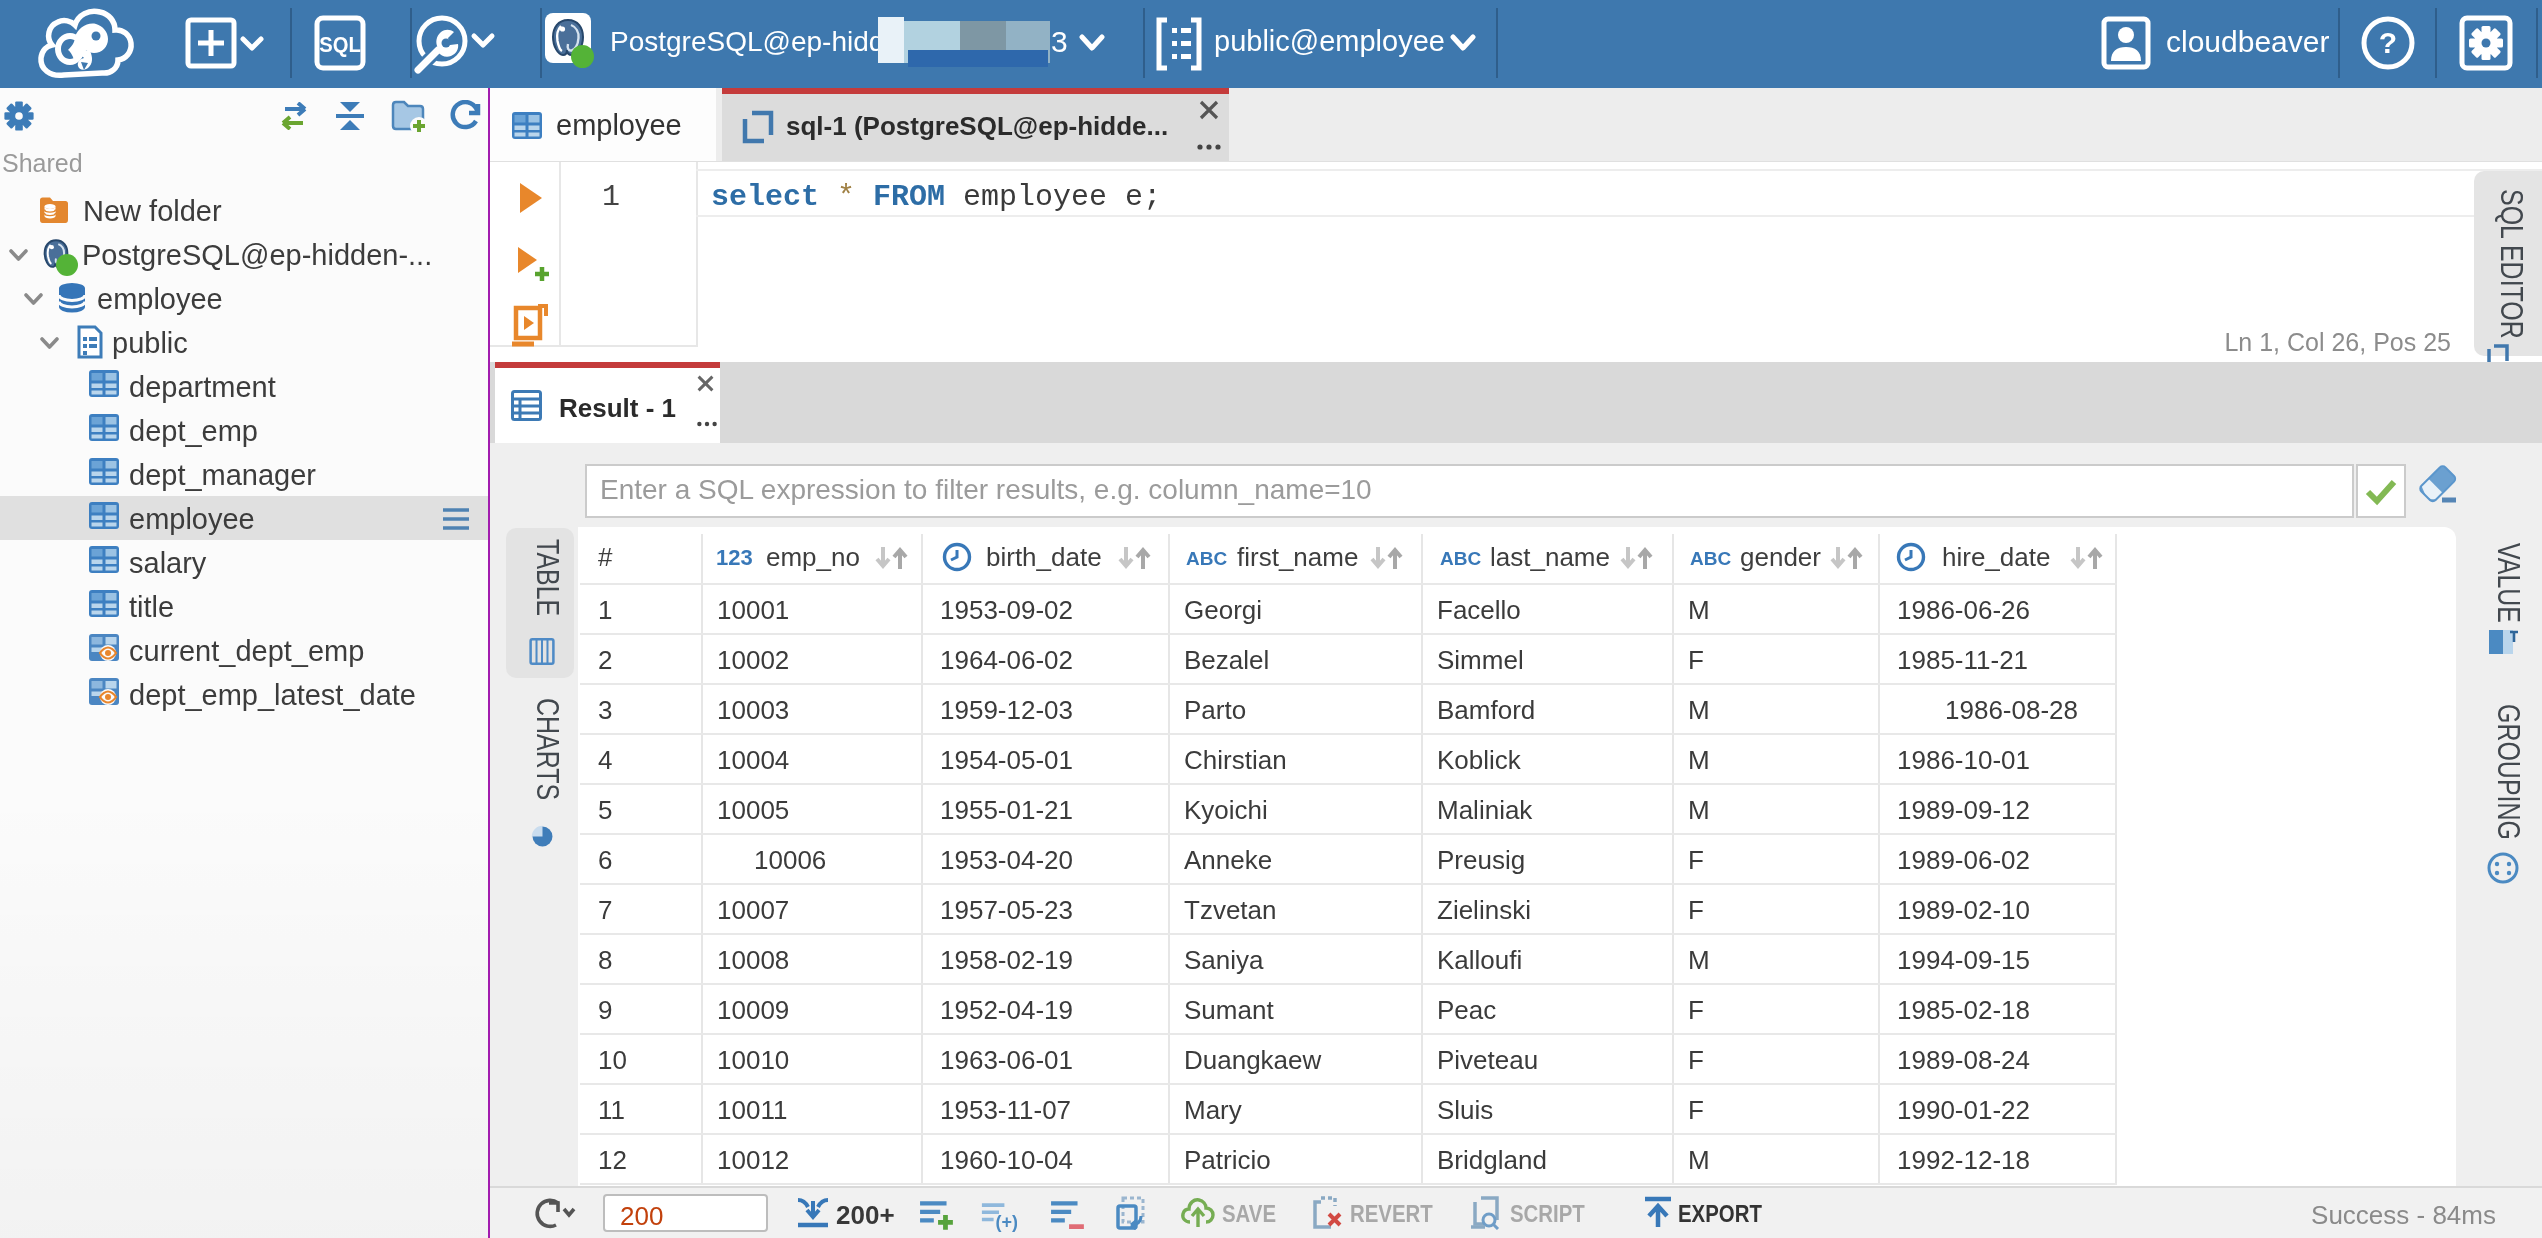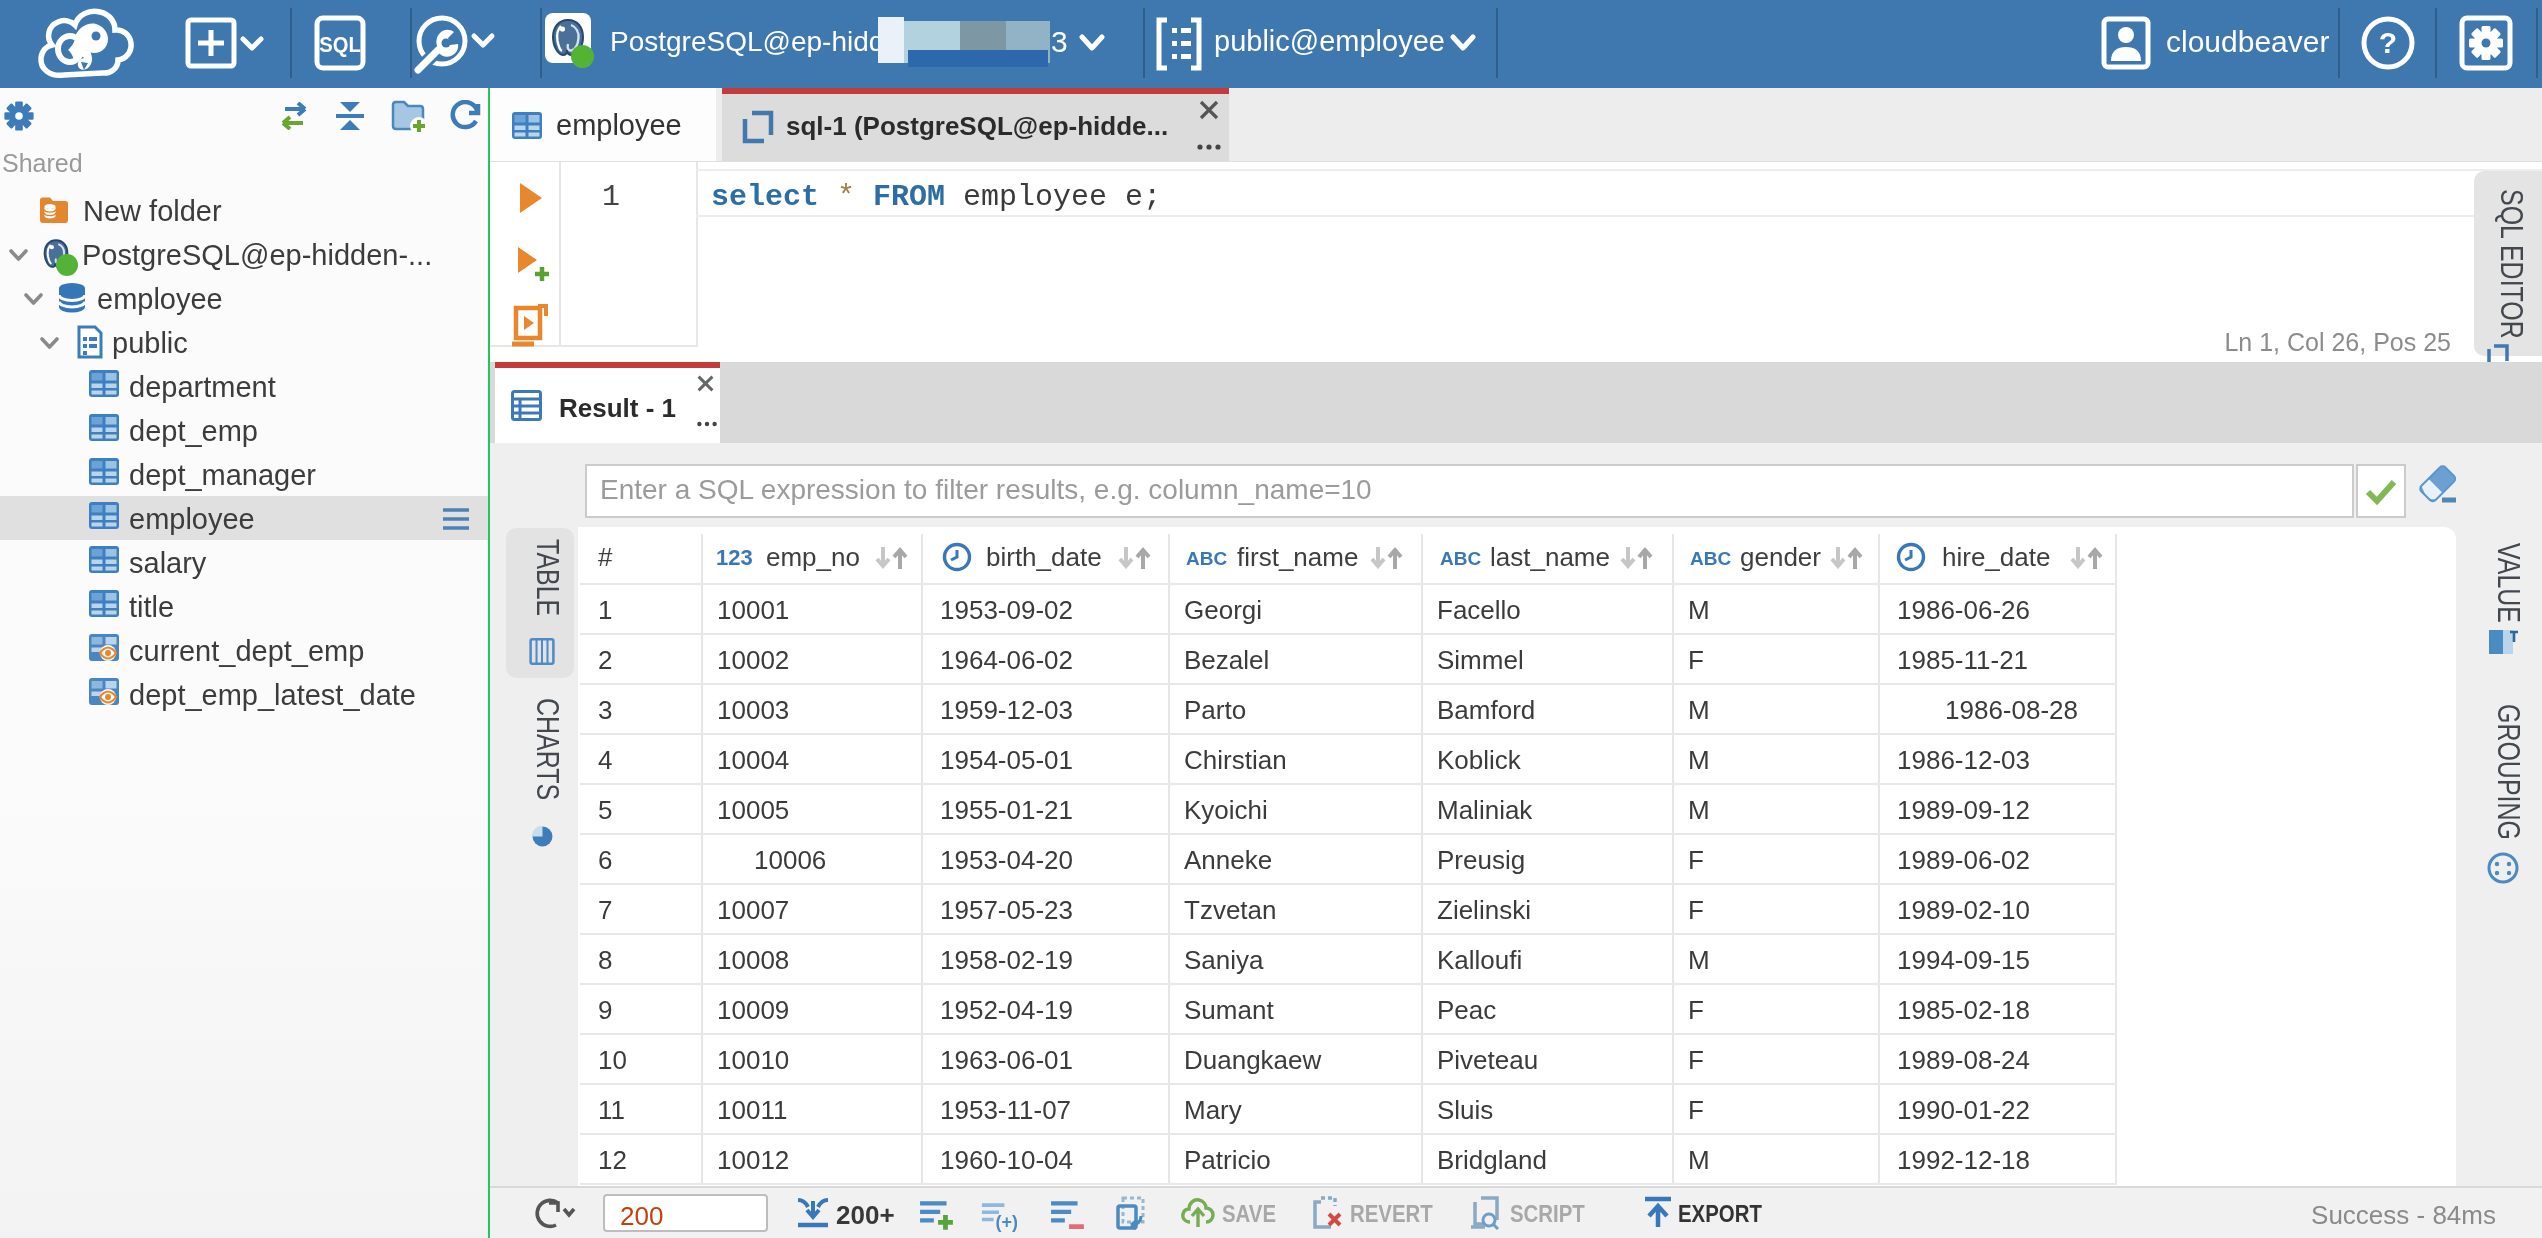--- a/index.html
+++ b/index.html
@@ -116,21 +116,21 @@
       <rect x="-4.5" y="-17" width="9" height="7" rx="1.5" transform="rotate(180)"></rect>
       <rect x="-4.5" y="-17" width="9" height="7" rx="1.5" transform="rotate(225)"></rect>
       <rect x="-4.5" y="-17" width="9" height="7" rx="1.5" transform="rotate(270)"></rect>
       <rect x="-4.5" y="-17" width="9" height="7" rx="1.5" transform="rotate(315)"></rect>
       <circle r="4.5" fill="#3e78ae"></circle>
     </g>
   </svg>
   <div class="abs" style="left:2536px;top:8px;width:2px;height:70px;background:rgba(10,30,50,0.28);"></div>
 </div>
 
-<div class="abs" id="sidebar" style="left:0;top:88px;width:490px;height:1150px;background:#fbfbfb;border-right:2px solid #22c55e;">
+<div class="abs" id="sidebar" style="left:0;top:88px;width:490px;height:1150px;background:#fbfbfb;border-right:2px solid #a21caf;">
   <div class="abs" style="left:0;top:700px;width:488px;height:450px;background:linear-gradient(180deg, rgba(0,0,0,0) 0%, rgba(0,0,0,0.035) 100%);"></div>
 
   <svg class="abs" style="left:4px;top:13px;" width="30" height="30" viewBox="0 0 30 30">
     <g transform="translate(15,15)" fill="#3d7cb8">
       <circle r="10"></circle>
       <rect x="-3.8" y="-14.6" width="7.6" height="6" rx="1.2"></rect>
       <rect x="-3.8" y="-14.6" width="7.6" height="6" rx="1.2" transform="rotate(45)"></rect>
       <rect x="-3.8" y="-14.6" width="7.6" height="6" rx="1.2" transform="rotate(90)"></rect>
       <rect x="-3.8" y="-14.6" width="7.6" height="6" rx="1.2" transform="rotate(135)"></rect>
       <rect x="-3.8" y="-14.6" width="7.6" height="6" rx="1.2" transform="rotate(180)"></rect>
@@ -458,21 +458,21 @@
   <div class="abs cell" style="left:947px;top:333px;">Bamford</div>
   <div class="abs cell" style="left:1198px;top:333px;">M</div>
   <div class="abs cell" style="left:1407px;top:333px;margin-left:48px;">1986-08-28</div>
   <div class="abs" style="left:90px;top:371px;width:1537px;height:2px;background:#e8e8e8;"></div>
   <div class="abs cell" style="left:108px;top:383px;">4</div>
   <div class="abs cell" style="left:227px;top:383px;">10004</div>
   <div class="abs cell" style="left:450px;top:383px;">1954-05-01</div>
   <div class="abs cell" style="left:694px;top:383px;">Chirstian</div>
   <div class="abs cell" style="left:947px;top:383px;">Koblick</div>
   <div class="abs cell" style="left:1198px;top:383px;">M</div>
-  <div class="abs cell" style="left:1407px;top:383px;">1986-12-03</div>
+  <div class="abs cell" style="left:1407px;top:383px;">1986-10-01</div>
   <div class="abs" style="left:90px;top:421px;width:1537px;height:2px;background:#e8e8e8;"></div>
   <div class="abs cell" style="left:108px;top:433px;">5</div>
   <div class="abs cell" style="left:227px;top:433px;">10005</div>
   <div class="abs cell" style="left:450px;top:433px;">1955-01-21</div>
   <div class="abs cell" style="left:694px;top:433px;">Kyoichi</div>
   <div class="abs cell" style="left:947px;top:433px;">Maliniak</div>
   <div class="abs cell" style="left:1198px;top:433px;">M</div>
   <div class="abs cell" style="left:1407px;top:433px;">1989-09-12</div>
   <div class="abs" style="left:90px;top:471px;width:1537px;height:2px;background:#e8e8e8;"></div>
   <div class="abs cell" style="left:108px;top:483px;">6</div>

